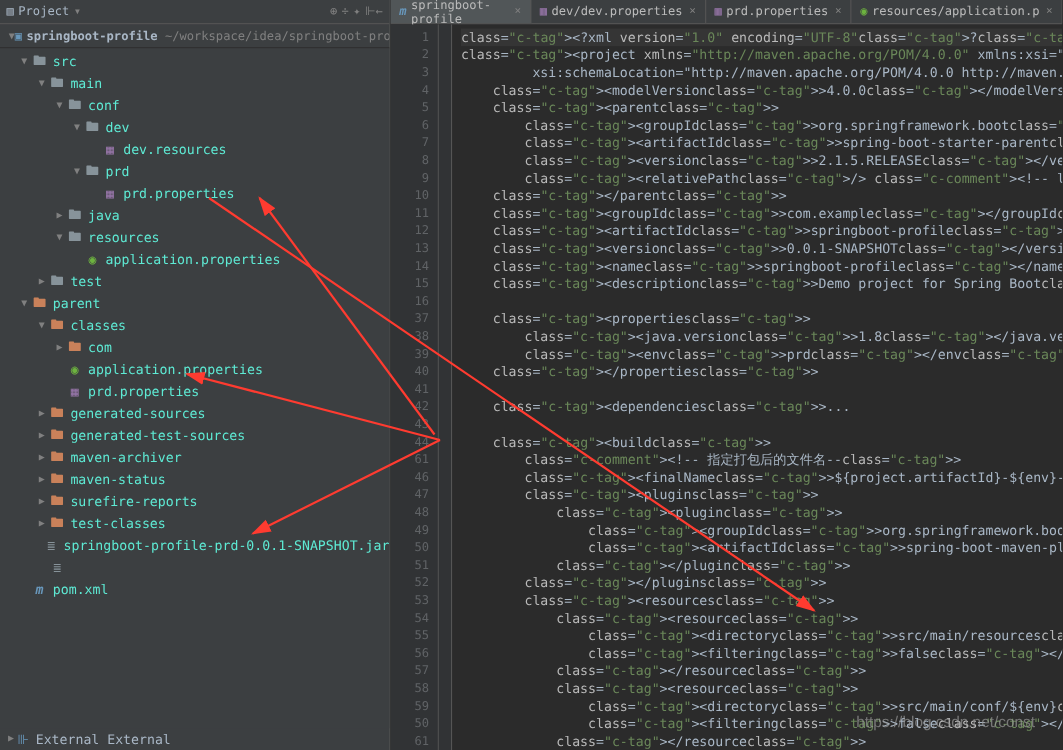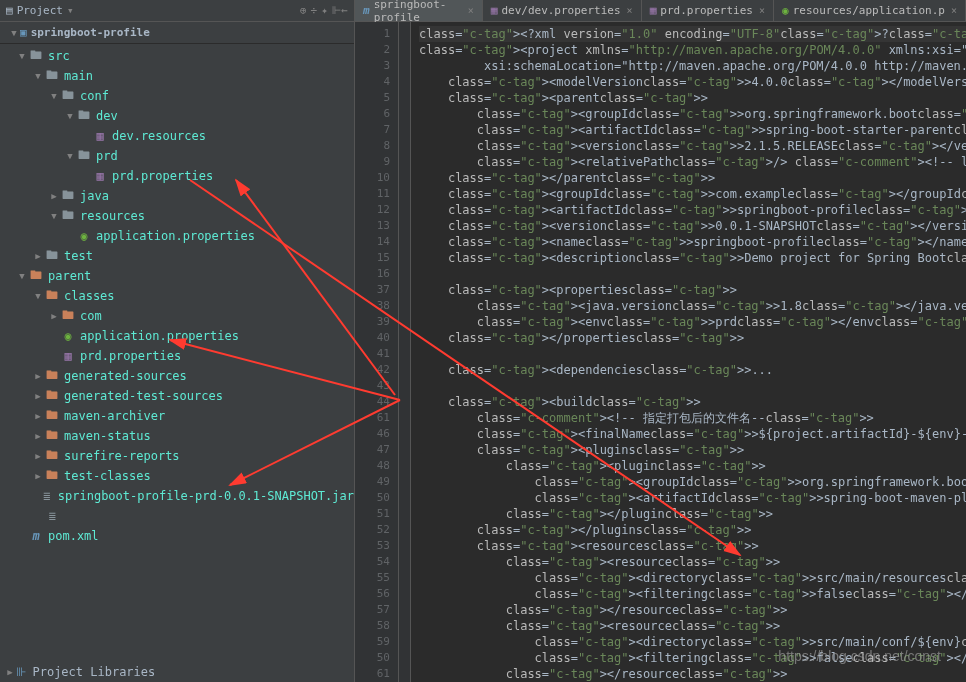--- a/index.html
+++ b/index.html
@@ -171,20 +171,21 @@
         <span>÷</span>
         <span>✦</span>
         <span>⊩←</span>
       </div>
     </div>
     <div class="breadcrumb">
       <span class="tree-arrow">▼</span>
       <span class="proj-icon">▣</span>
       <span class="proj-name">springboot-profile</span>
       <span>&nbsp;</span>
+      <span>~/workspace/idea/springboot-pro</span>
     </div>
     <div class="tree" id="tree">
         <div class="tree-row">
           <span class="tree-indent" style="width:16px"></span>
           <span class="tree-arrow">▼</span>
           <span class="tree-icon folder-icon">🖿</span>
           <span class="tree-label">src</span>
         </div>
         <div class="tree-row">
           <span class="tree-indent" style="width:32px"></span>
@@ -326,21 +327,21 @@
         <div class="tree-row">
           <span class="tree-indent" style="width:16px"></span>
           <span class="tree-arrow"></span>
           <span class="tree-icon m-icon">m</span>
           <span class="tree-label">pom.xml</span>
         </div>
       </div>
     <div class="ext-lib">
       <span class="tree-arrow">▶</span>
       <span class="ext-lib-icon">⊪</span>
-      <span>Project Libraries</span>
+      <span>External External</span>
     </div>
   </div>
 
   <div class="editor-area">
     <div class="tabs" id="tabs">
         <div class="tab active">
           <span class="tab-icon m-icon">m</span>
           <span>springboot-profile</span>
           <span class="tab-close">×</span>
         </div>

